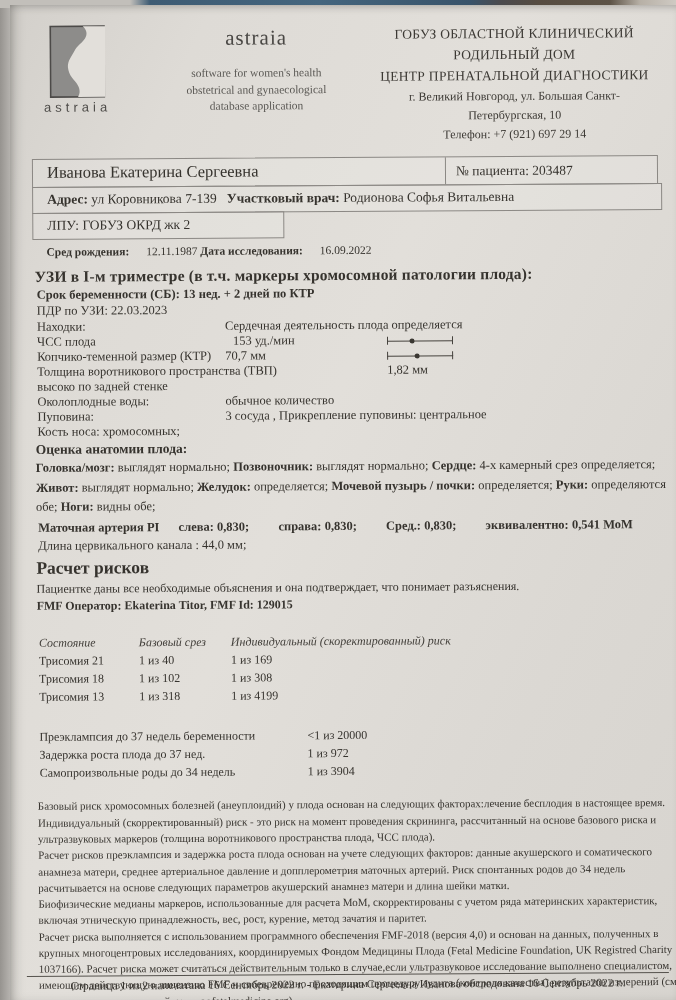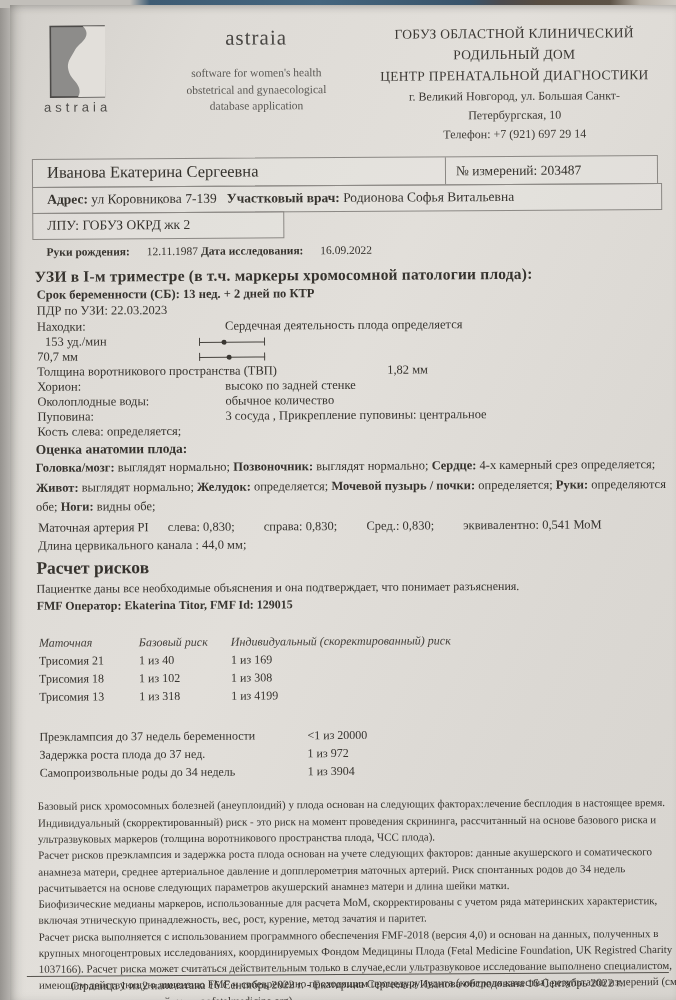--- a/index.html
+++ b/index.html
@@ -57,21 +57,21 @@
   .frow .fx { flex:1; }
   .range { display:inline-block; position:relative; width:66px; height:10px; vertical-align:middle; }
   .range .line { position:absolute; left:0; right:0; top:5px; height:1px; background:#46433e; }
   .range::before, .range::after { content:''; position:absolute; top:1px; bottom:1px; width:1px; background:#46433e; }
   .range::before { left:0; } .range::after { right:0; }
   .range .dot { position:absolute; top:3px; width:5px; height:5px; border-radius:50%; background:#3a3732; transform:translateX(-50%); }
 
   .anat-head { font-size:13.5px; font-weight:bold; margin:3px 0 1px 2px; }
   .anat-par { font-size:12.5px; line-height:1.55; margin-left:2px; width:648px; }
   .ua-line { font-size:12.5px; margin:4px 0 0 4px; }
-  .ua-line span { margin-right:26px; }
+  .ua-line span { margin-right:26px;font-weight:bold; }
   .ua-line .lbl { margin-right:16px; }
   .cx-line { font-size:12.5px; margin:3px 0 0 4px; }
 
   .risk-head { font-size:17.5px; font-weight:bold; margin:4px 0 3px 2px; }
   .consent { font-size:12px; margin-left:2px; }
   .fmf-op { font-size:12px; font-weight:bold; margin:2px 0 0 2px; }
 
   .rtable { margin:20px 0 0 4px; font-size:12px; }
   .rtr { display:flex; line-height:18px; }
   .rtr .c1 { width:100px; flex:none; }
@@ -117,98 +117,99 @@
           <div class="clinic-line">ЦЕНТР ПРЕНАТАЛЬНОЙ ДИАГНОСТИКИ</div>
           <div class="clinic-addr">г. Великий Новгород, ул. Большая Санкт-Петербургская, 10</div>
           <div class="clinic-addr">Телефон: +7 (921) 697 29 14</div>
         </div>
       </div>
 
       <div class="pbox">
         <div class="prow prow1">
           <div class="pname">Иванова Екатерина Сергеевна</div>
           <div class="pno">
-            <span>№ измерений:</span>
+            <span>№ пациента:</span>
             <span>203487</span>
           </div>
         </div>
         <div class="prow prow2">
           <b>Адрес:</b>
           <span>ул Коровникова 7-139</span>&nbsp;&nbsp;
           <b>Участковый врач:</b>
           <span>Родионова Софья Витальевна</span>
         </div>
         <div class="prow prow3">
           <span>ЛПУ:</span>
           <span>ГОБУЗ ОКРД жк 2</span>
         </div>
         <div class="pdates">
-          <b>Руки рождения:</b>
+          <b>Сред рождения:</b>
           <span class="val">12.11.1987</span>
           <b>Дата исследования:</b>
           <span>16.09.2022</span>
         </div>
       </div>
 
       <div class="exam-title">УЗИ в I-м триместре (в т.ч. маркеры хромосомной патологии плода):</div>
       <div class="ga-line">Срок беременности (СБ):  13 нед. + 2 дней по КТР</div>
       <div class="edd-line">ПДР по УЗИ: 22.03.2023</div>
 
       <div class="frow">
         <span class="fl">Находки:</span>
         <span class="fx">Сердечная деятельность плода  определяется</span>
       </div>
       <div class="frow">
+        <span class="fl">ЧСС плода</span>
         <span class="fv indent" style="padding-left:8px">153  уд./мин</span>
         <span class="fx"><span class="range"><span class="line"></span><span class="dot" style="left: 38%;"></span></span></span>
       </div>
       <div class="frow">
+        <span class="fl">Копчико-теменной размер (КТР)</span>
         <span class="fv">70,7 мм</span>
         <span class="fx"><span class="range"><span class="line"></span><span class="dot" style="left: 46%;"></span></span></span>
       </div>
       <div class="frow">
         <span class="fl" style="width:350px">Толщина воротникового пространства (ТВП)</span>
         <span class="fx">1,82 мм</span>
       </div>
       <div class="frow">
-        <span class="fl">Хорион:</span>
         <span class="fx">высоко по задней стенке</span>
       </div>
       <div class="frow">
         <span class="fl">Околоплодные воды:</span>
         <span class="fx">обычное количество</span>
       </div>
       <div class="frow">
         <span class="fl">Пуповина:</span>
         <span class="fx">3 сосуда , Прикрепление пуповины: центральное</span>
       </div>
       <div class="frow">
-        <span class="fl" style="width:auto">Кость слева: определяется;</span>
+        <span class="fl" style="width:auto">Кость носа: хромосомных;</span>
       </div>
 
       <div class="anat-head">Оценка анатомии плода:</div>
       <div class="anat-par"><b>Головка/мозг:</b><span> выглядят нормально; </span><b>Позвоночник:</b><span> выглядят нормально; </span><b>Сердце:</b><span> 4-х камерный срез определяется; </span><b>Живот:</b><span> выглядят нормально; </span><b>Желудок:</b><span> определяется; </span><b>Мочевой пузырь / почки:</b><span> определяется; </span><b>Руки:</b><span> определяются обе; </span><b>Ноги:</b><span> видны обе;</span></div>
 
       <div class="ua-line">
         <span class="lbl">Маточная артерия PI</span>
         <span>слева: 0,830;</span>
         <span>справа: 0,830;</span>
         <span>Сред.: 0,830;</span>
         <span>эквивалентно:  0,541  МоМ</span>
       </div>
       <div class="cx-line">Длина цервикального канала :     44,0 мм;</div>
 
       <div class="risk-head">Расчет рисков</div>
       <div class="consent">Пациентке даны все необходимые объяснения и она подтверждает, что понимает разъяснения.</div>
       <div class="fmf-op">FMF Оператор: Ekaterina Titor, FMF Id: 129015</div>
 
       <div class="rtable">
         <div class="rtr head">
-          <span class="c1">Маточная</span>
-          <span class="c2">Базовый риск</span>
+          <span class="c1">Состояние</span>
+          <span class="c2">Базовый срез</span>
           <span class="c3">Индивидуальный (скоректированный) риск</span>
         </div>
         <div class="rtr">
           <span class="c1">Трисомия 21</span>
           <span class="c2">1 из 40</span>
           <span class="c3">1 из 169</span>
         </div>
         <div class="rtr">
           <span class="c1">Трисомия 18</span>
           <span class="c2">1 из 102</span>

